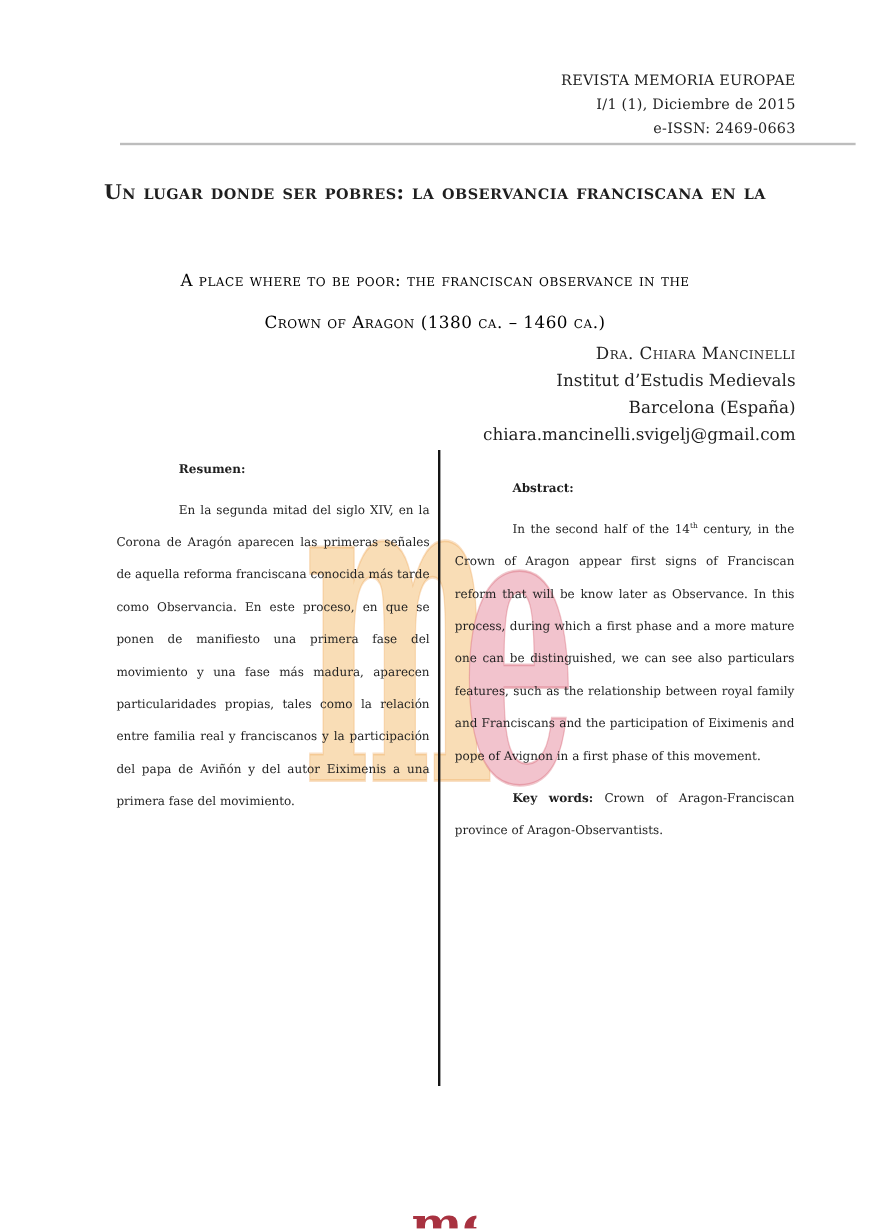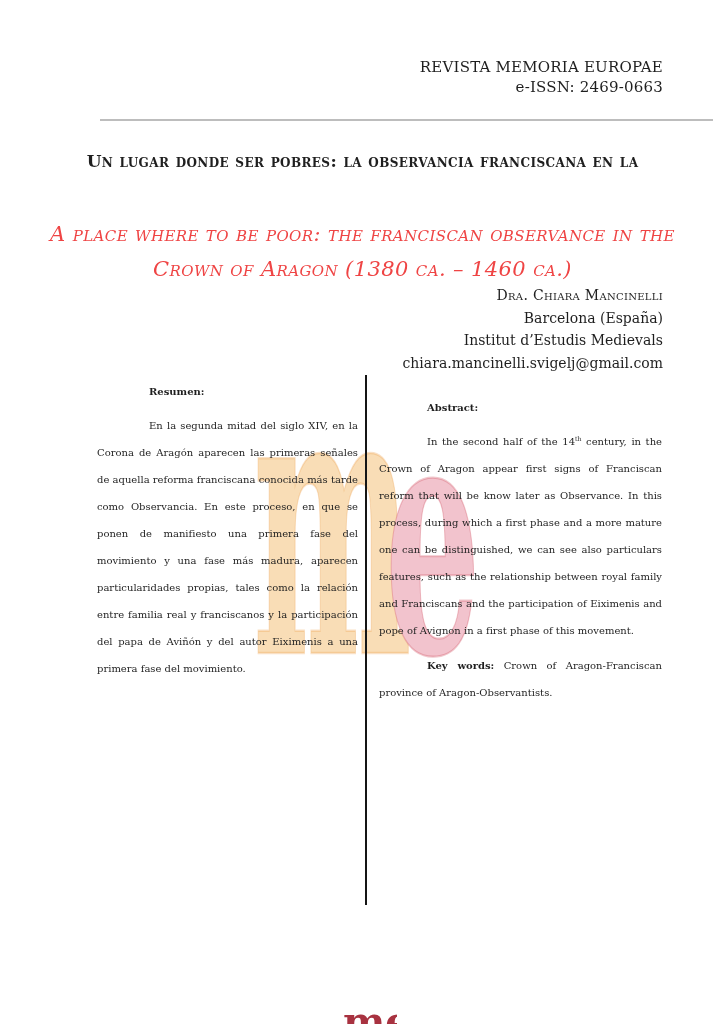--- a/index.html
+++ b/index.html
@@ -8,36 +8,36 @@
     width:725px;height:1024px;
     background:#ffffff;
     overflow:hidden;
     font-family:"DejaVu Serif","Liberation Serif",serif;
     color:#1f1f1f;
   }
   
   .journal-header{
     position:absolute;top:57px;right:62px;
     text-align:right;
-    font-size:15px;line-height:20px;
+    font-size:12px;line-height:20px;
     letter-spacing:0.2px;
   }
   .header-rule{
     position:absolute;top:119px;left:100px;right:12px;
     height:2px;background:#bdbdbd;
   }
   
   .title{
     position:absolute;left:35px;right:35px;
     text-align:center;
     font-variant:small-caps;
     letter-spacing:0.4px;
   }
   .title-es{top:144px;font-weight:bold;font-size:17px;}
-  .title-en{top:217px;font-style:italic;font-weight:normal;font-size:21px;color:#ef4444;}
+  .title-en{top:217px;font-weight:normal;font-size:14px;color:#000000;}
   .title .t-line{display:block;line-height:35px;}
   
   .author-block{
     position:absolute;top:284px;right:62px;
     text-align:right;
     font-size:14px;line-height:22.5px;
   }
   .author-name{font-variant:small-caps;letter-spacing:0.3px;}
   
   .watermark{position:absolute;left:0;top:0;z-index:0;}
@@ -84,37 +84,38 @@
 
 <div class="page">
 
   <div class="watermark" aria-hidden="true">
     <span class="wm-letter wm-m" style="color:#f9ddb6;">m</span>
     <span class="wm-letter wm-e" style="color:#f2c3cd;">e</span>
   </div>
 
   <header class="journal-header">
     <div>REVISTA MEMORIA EUROPAE</div>
+    <div>I/1 (1), Diciembre de 2015</div>
     <div>e-ISSN: 2469-0663</div>
   </header>
   <div class="header-rule"></div>
 
   <h1 class="title title-es" style="margin:0;">
     <span class="t-line">Un lugar donde ser pobres: la observancia franciscana en la</span>
   </h1>
 
   <h2 class="title title-en" style="margin:0;">
     <span class="t-line">A place where to be poor: the franciscan observance in the</span>
     <span class="t-line">Crown of Aragon (1380 ca. – 1460 ca.)</span>
   </h2>
 
   <div class="author-block">
     <div class="author-name">Dra. Chiara Mancinelli</div>
+    <div>Institut d’Estudis Medievals</div>
     <div>Barcelona (España)</div>
-    <div>Institut d’Estudis Medievals</div>
     <div>chiara.mancinelli.svigelj@gmail.com</div>
   </div>
 
   <section class="col col-left">
     <div class="col-heading">Resumen:</div>
     <p>En la segunda mitad del siglo XIV, en la Corona de Aragón aparecen las primeras señales de aquella reforma franciscana conocida más tarde como Observancia. En este proceso, en que se ponen de manifiesto una primera fase del movimiento y una fase más madura, aparecen particularidades propias, tales como la relación entre familia real y franciscanos y la participación del papa de Aviñón y del autor Eiximenis a una primera fase del movimiento.</p>
   </section>
 
   <div class="column-divider"></div>
 

